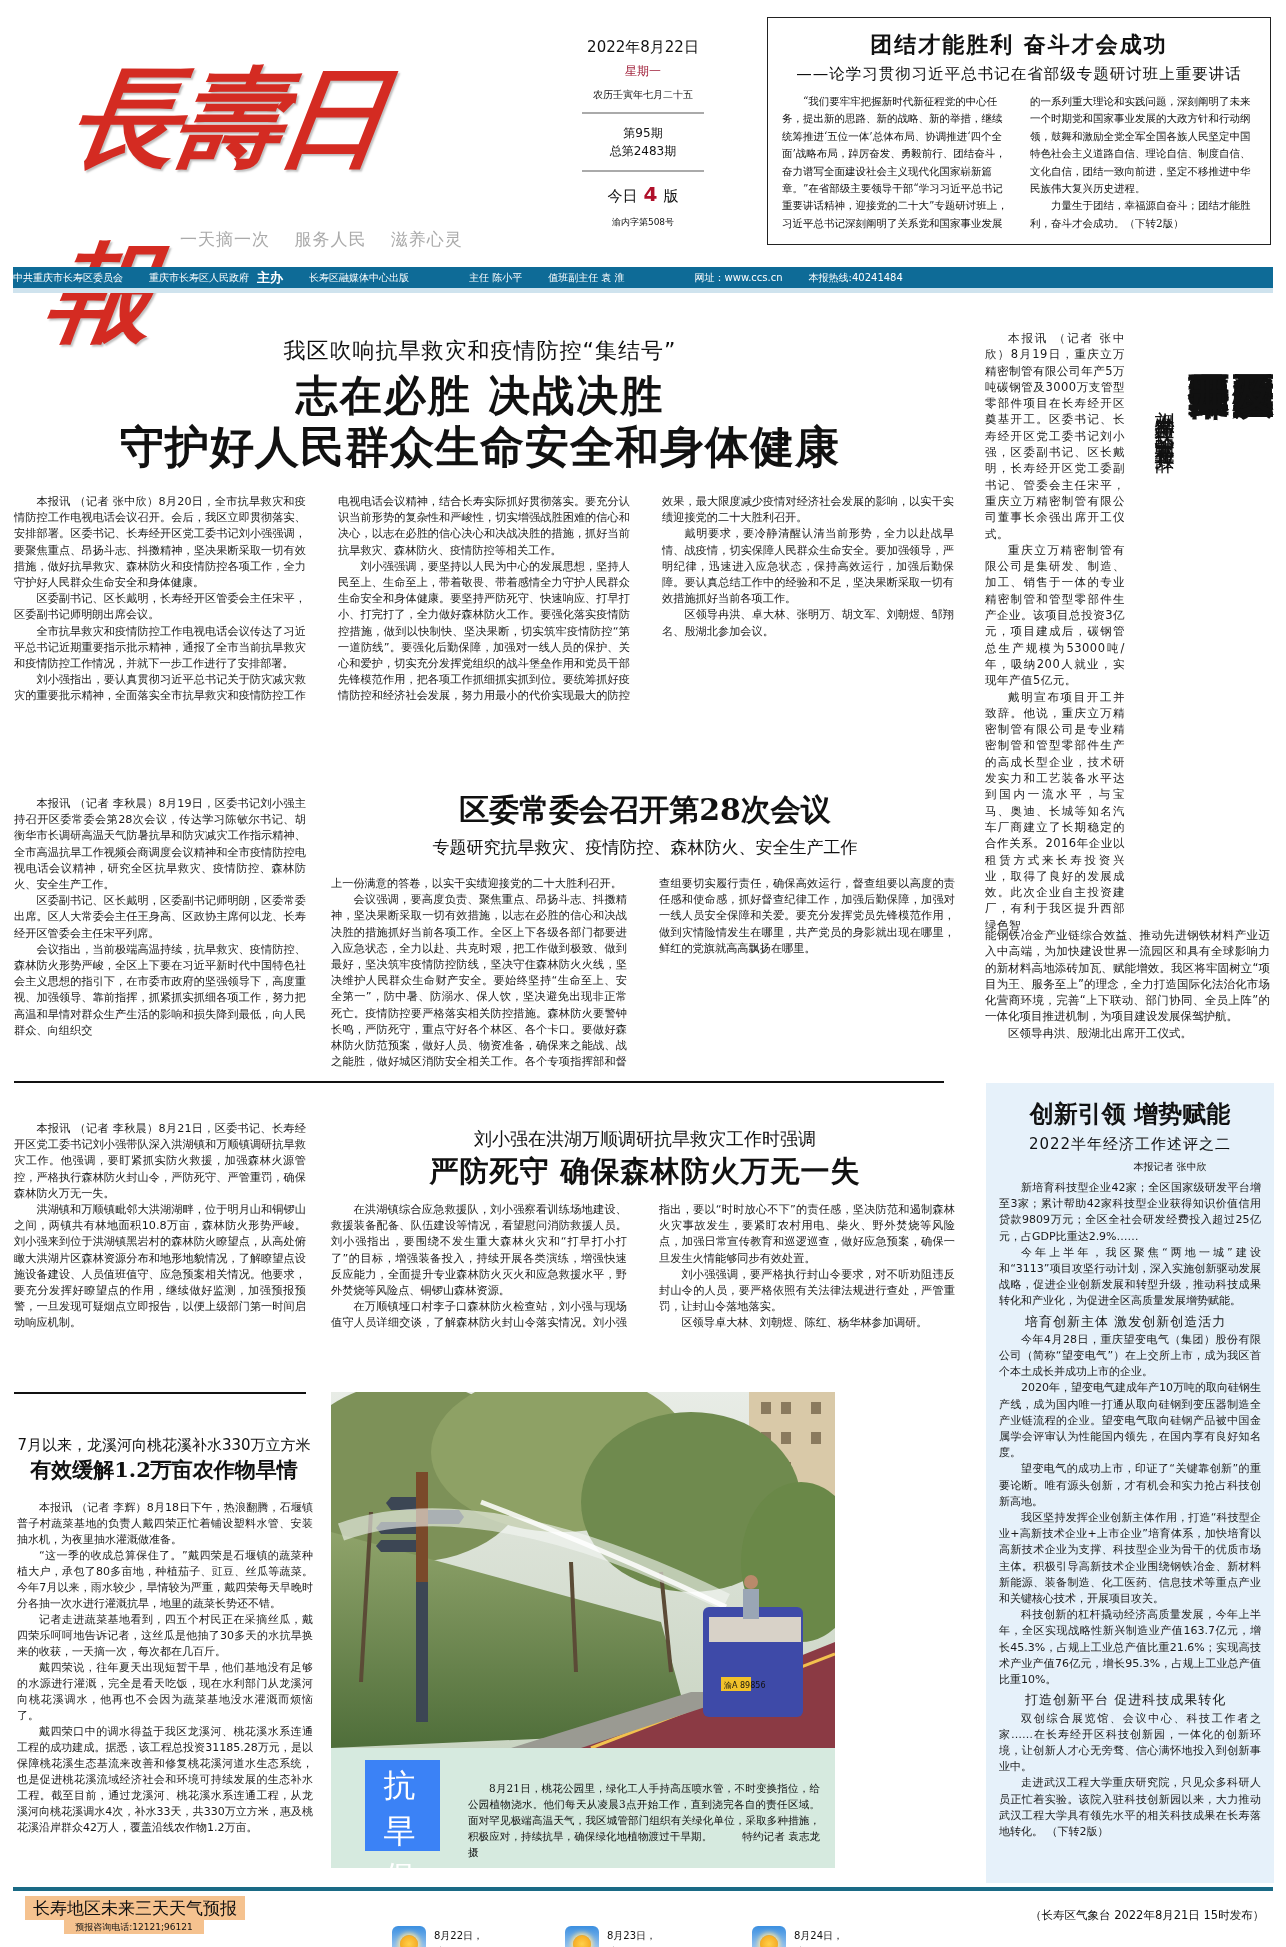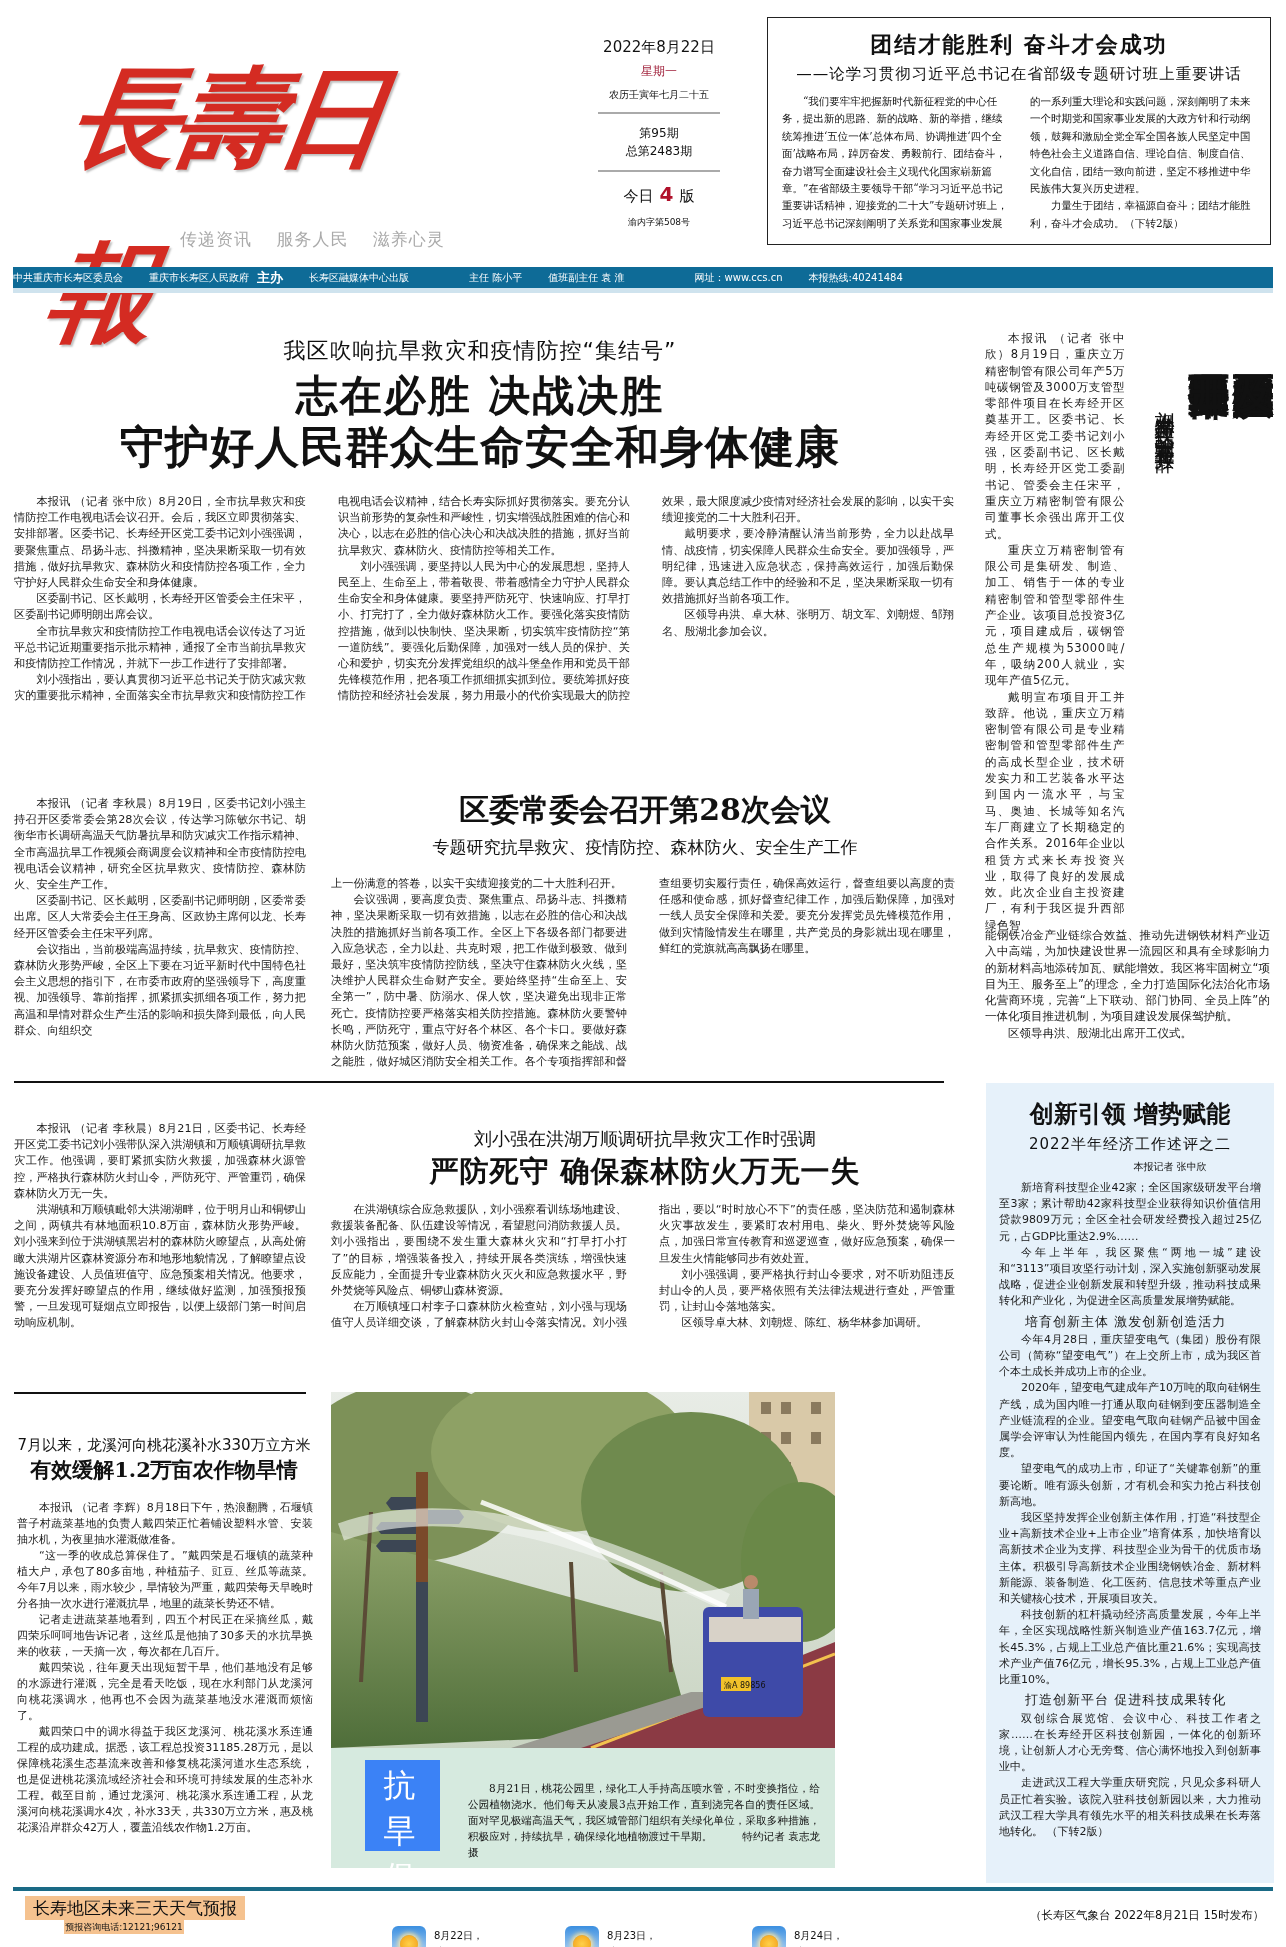--- a/index.html
+++ b/index.html
@@ -6,21 +6,21 @@
   body { width: 1286px; height: 1947px; background: #fff; font-family: "DejaVu Sans", sans-serif; color: #111; position: relative; overflow: hidden; }
   .abs { position: absolute; }
   .body-text { font-size: 11.2px; line-height: 16.2px; text-align: justify; color: #1a1a1a; }
   .body-text p { text-indent: 2em; }
 
   
   #logo { left: 60px; top: 30px; width: 390px; height: 175px; }
   #logo-text { font-family: "DejaVu Serif", serif; font-weight: bold; font-style: italic; font-size: 108px; color: #d42b22; letter-spacing: -4px; line-height: 175px; text-shadow: 2px 2px 2px rgba(0,0,0,0.25); transform: skewX(-8deg); }
   #slogan { left: 180px; top: 228px; font-size: 17px; color: #aaa; letter-spacing: 1px; }
   #slogan span { margin-right: 18px; }
-  #dateblock { left: 594px; top: 38px; width: 130px; text-align: center; }
+  #dateblock { left: 578px; top: 38px; width: 130px; text-align: center; }
   #dateblock .date { font-size: 15px; }
   #dateblock .weekday { font-size: 12px; color: #a0203a; margin-top: 6px; }
   #dateblock .lunar { font-size: 10px; margin-top: 8px; }
   #dateblock hr { border: none; border-top: 2px solid #aaa; margin: 10px 4px; }
   #dateblock .issue { font-size: 12px; line-height: 18px; }
   #dateblock .pages { font-size: 15px; margin-top: 4px; }
   #dateblock .pages b { color: #b0102a; font-size: 20px; margin: 0 6px; }
   #dateblock .license { font-size: 9px; margin-top: 10px; }
 
   
@@ -78,35 +78,35 @@
   #innov-box { left: 986px; top: 1083px; width: 288px; height: 800px; background: #e6f1fa; }
   #innov-title { left: 986px; top: 1098px; width: 288px; text-align: center; font-family: "DejaVu Serif", serif; font-weight: 900; font-size: 24px; }
   #innov-sub { left: 986px; top: 1135px; width: 288px; text-align: center; font-size: 15px; letter-spacing: 1px; }
   #innov-byline { left: 986px; top: 1160px; width: 288px; text-align: center; font-size: 10px; font-family: "DejaVu Serif", serif; margin-left: 40px; }
   #innov-body { left: 999px; top: 1180px; width: 262px; font-size: 11px; line-height: 16.2px; }
   #innov-body h4 { font-weight: normal; font-size: 13px; padding-left: 2em; margin: 4px 0 2px; letter-spacing: 1px; }
 
   
   #footer-bar { left: 13px; top: 1887px; width: 1260px; height: 4px; background: #1a6a85; }
   #wx-label { left: 25px; top: 1896px; width: 220px; height: 24px; background: #f5c28f; font-size: 17px; text-align: center; line-height: 24px; }
-  #wx-phone { left: 64px; top: 1920px; width: 120px; height: 14px; background: #f5c28f; font-size: 9px; text-align: center; line-height: 14px; }
+  #wx-phone { left: 64px; top: 1920px; width: 140px; height: 14px; background: #f5c28f; font-size: 9px; text-align: center; line-height: 14px; }
   .wx-day { top: 1902px; height: 36px; display: flex; align-items: center; margin-top: 24px; }
   .wx-icon { width: 34px; height: 36px; border-radius: 6px; background: linear-gradient(#3b8fe0, #cfe6fb); position: relative; margin-right: 8px; }
   .wx-icon::after { content: ""; position: absolute; left: 8px; top: 9px; width: 18px; height: 18px; border-radius: 50%; background: radial-gradient(#ffd04a, #f29c12); box-shadow: 0 0 5px 2px #ffe7a0; }
   .wx-text { font-size: 10px; line-height: 16px; }
   #wx-issued { left: 1030px; top: 1908px; font-size: 11.5px; }
 </style>
 </head>
 <body>
 
 <div id="logo" class="abs">
   <div id="logo-text">長壽日報</div>
 </div>
 <div id="slogan" class="abs">
-  <span>传递资讯</span>
+  <span>一天摘一次</span>
   <span>服务人民</span>
   <span>滋养心灵</span>
 </div>
 <div id="dateblock" class="abs">
   <div class="date">2022年8月22日</div>
   <div class="weekday">星期一</div>
   <div class="lunar">农历壬寅年七月二十五</div>
   <hr>
   <div class="issue">第95期</div>
   <div class="issue">总第2483期</div>

